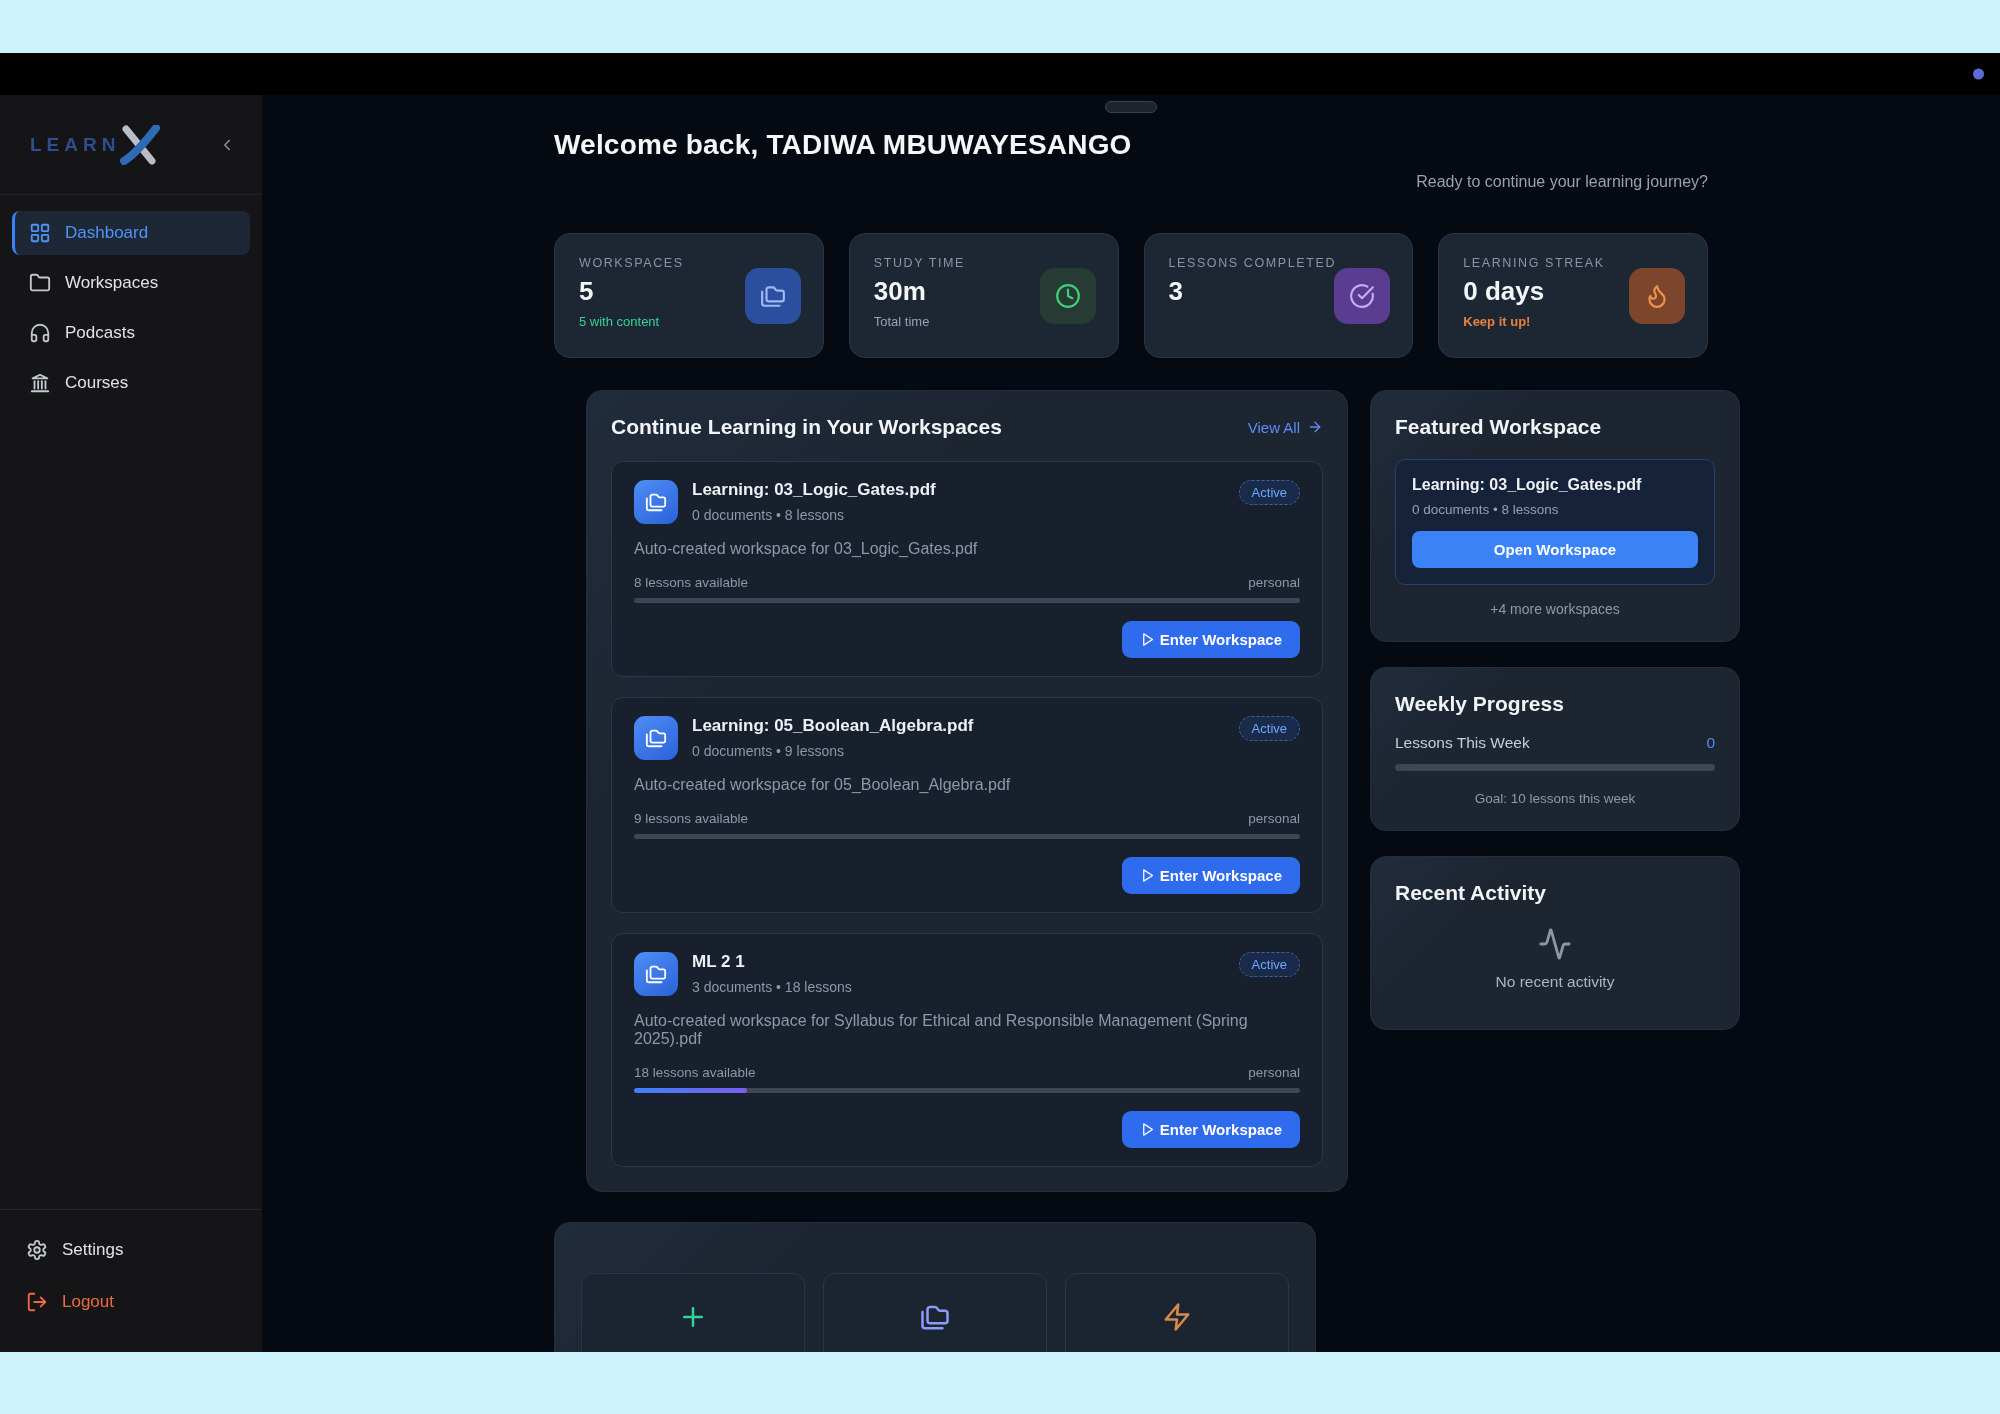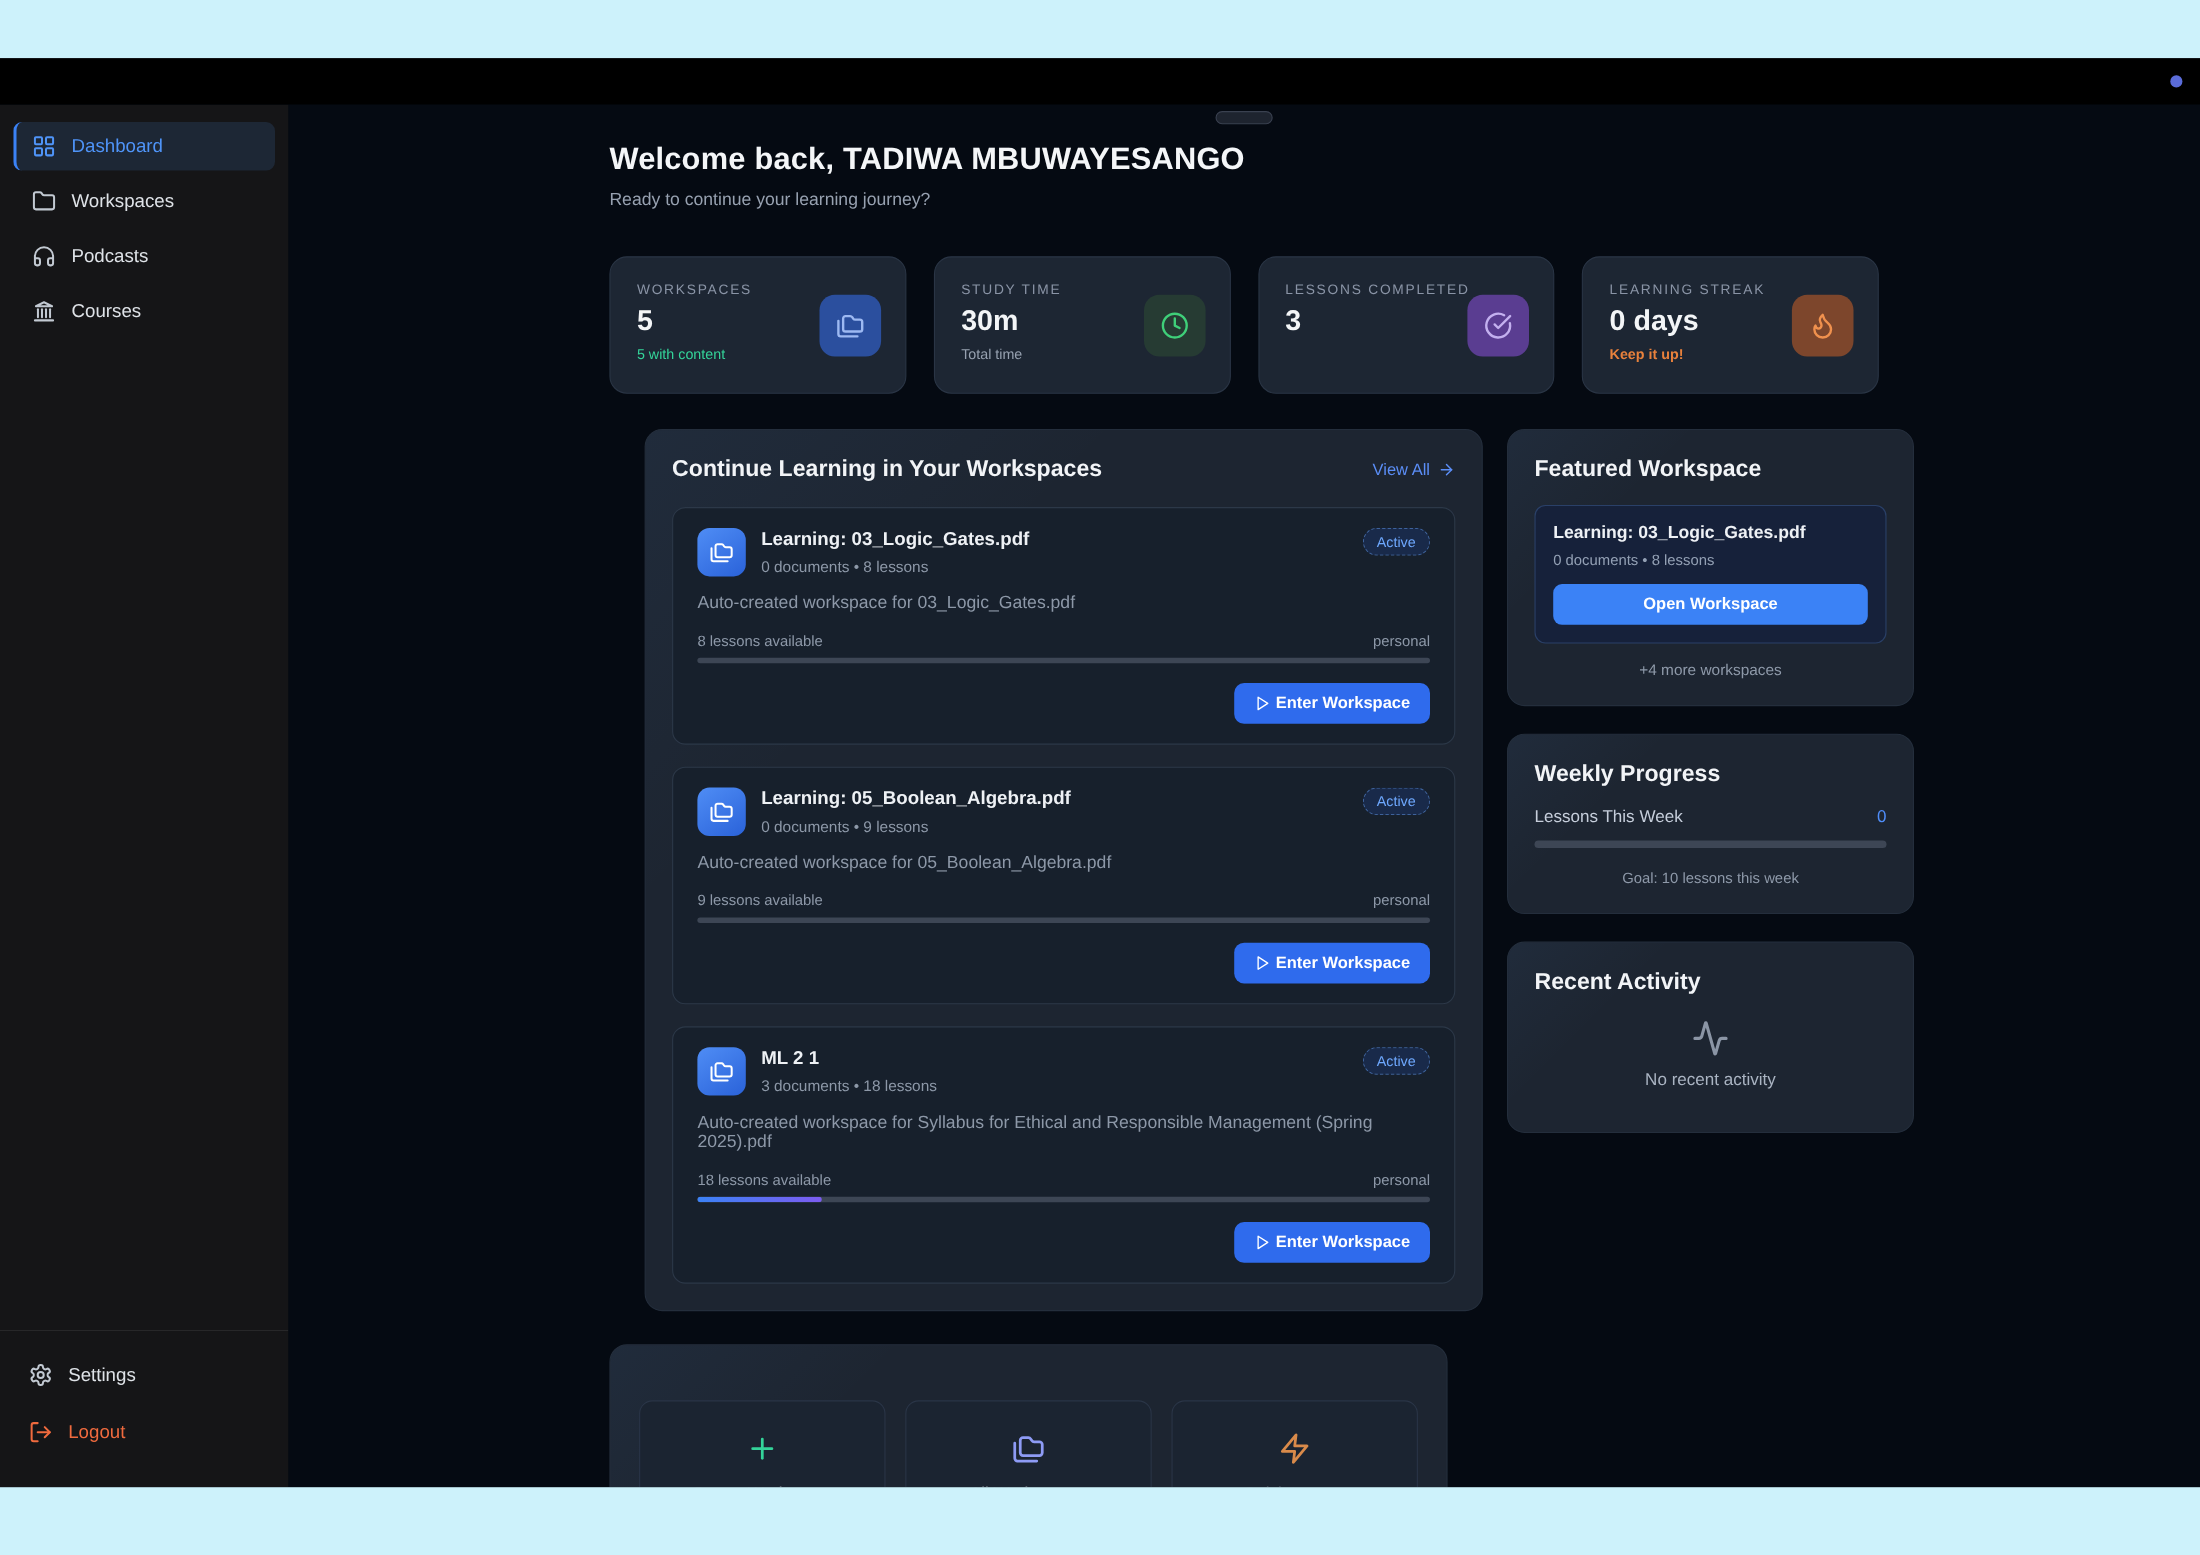--- a/index.html
+++ b/index.html
@@ -37,21 +37,21 @@
   .logout { color:#ef6a3e; }
   .logout .ic { color:#ef6a3e; }
 
   
   .main { flex:1 1 auto; overflow:hidden; }
   .drag-pill { width:52px; height:12px; border-radius:7px; background:#1e242f;
     border:1px solid #3a4150; margin:6px auto 0; }
   .content { width:1154px; margin:0 auto; }
 
   .welcome-title { color:#f4f6f8; font-size:28px; font-weight:bold; margin-top:16px; letter-spacing:.2px; }
-  .welcome-sub { color:#97a1b0; font-size:16px; margin-top:12px; }
+  .welcome-sub { color:#97a1b0; font-size:16px; margin-top:12px;text-align:right; }
 
   
   .stats-row { display:grid; grid-template-columns:repeat(4,1fr); gap:25px; margin-top:42px; }
   .stat-card { position:relative; background:#1d2633; border:1px solid #2a3545; border-radius:16px;
     height:125px; padding:22px 24px; }
   .stat-label { color:#8a94a6; font-size:12.5px; letter-spacing:1.6px; }
   .stat-value { color:#f3f5f7; font-size:26px; font-weight:bold; margin-top:6px; }
   .stat-sub { font-size:13px; margin-top:7px; color:#97a1b0; }
   .stat-sub.green { color:#34d399; }
   .stat-sub.orange { color:#e8813c; font-weight:bold; }
@@ -130,20 +130,36 @@
 <div class="page">
   <div class="top-strip"></div>
 
   <div class="title-bar">
     <span class="status-dot"></span>
   </div>
 
   <div class="app">
 
     <aside class="sidebar">
+      <div class="logo-block">
+        <div class="logo">
+          <span class="logo-text">LEARN</span>
+          <span class="logo-x">
+            <svg width="44" height="40" viewBox="0 0 44 40" fill="none">
+              <path d="M8 4 L34 36" stroke="#b9bec6" stroke-width="7" stroke-linecap="round"></path>
+              <path d="M6 36 C 16 30, 28 16, 38 3" stroke="#2f6bb4" stroke-width="8" stroke-linecap="round" fill="none"></path>
+            </svg>
+          </span>
+        </div>
+        <span class="collapse-btn">
+          <svg width="18" height="18" viewBox="0 0 24 24" fill="none" stroke="currentColor" stroke-width="2" stroke-linecap="round" stroke-linejoin="round">
+              <polyline points="15 18 9 12 15 6"></polyline>
+            </svg>
+        </span>
+      </div>
 
       <nav class="nav">
         <div class="nav-item active">
           <span class="ic">
             <svg width="22" height="22" viewBox="0 0 24 24" fill="none" stroke="currentColor" stroke-width="2" stroke-linecap="round" stroke-linejoin="round">
                 <rect x="3" y="3" width="7" height="7" rx="1"></rect>
                 <rect x="14" y="3" width="7" height="7" rx="1"></rect>
                 <rect x="14" y="14" width="7" height="7" rx="1"></rect>
                 <rect x="3" y="14" width="7" height="7" rx="1"></rect>
               </svg>

